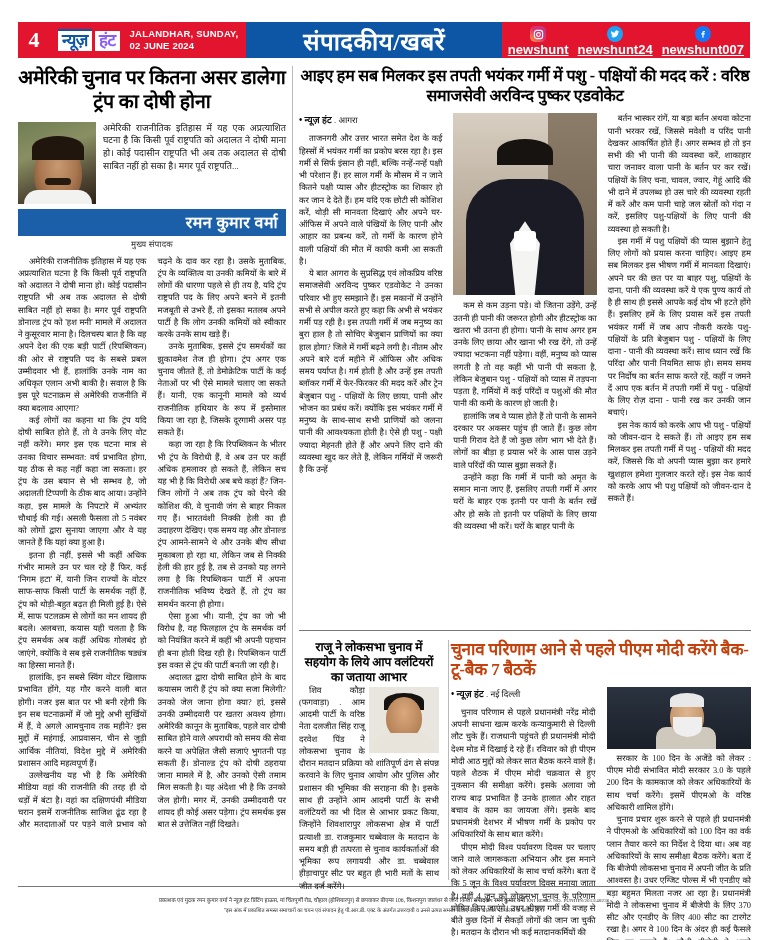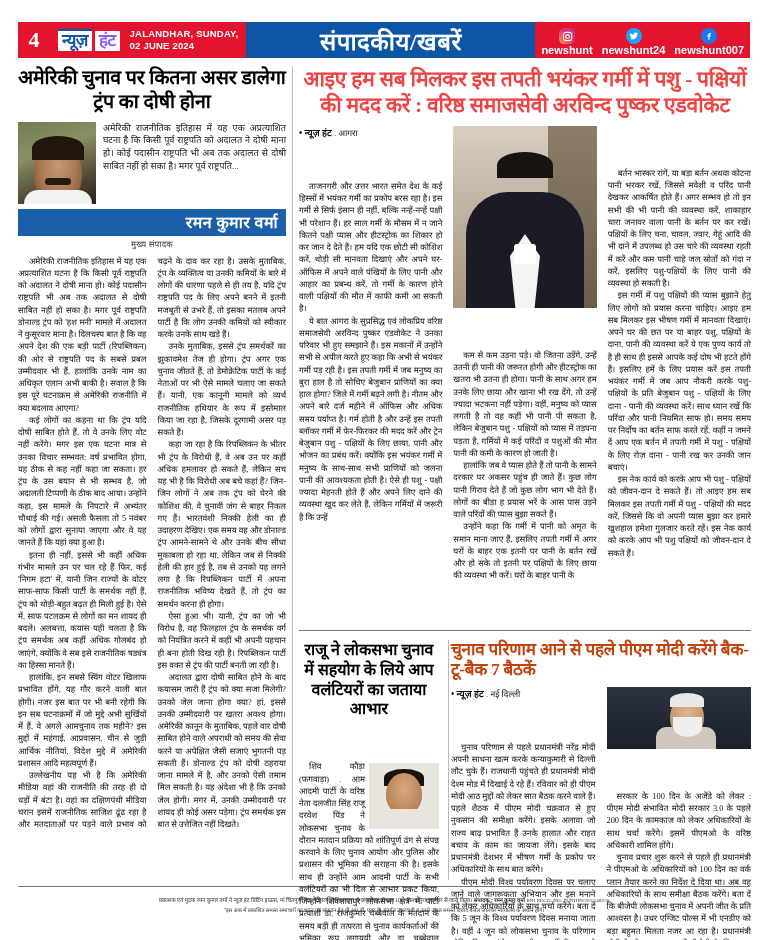--- a/index.html
+++ b/index.html
@@ -56,21 +56,21 @@
     background:#e3142d;display:flex;align-items:flex-end;
     padding:0 6px 2px 6px;gap:9px;
   }
   .soc{display:flex;flex-direction:column;align-items:center;line-height:1;}
   .soc-ico{width:16px;height:16px;border-radius:4px;display:block;margin-bottom:1px;
            display:flex;align-items:center;justify-content:center;}
   .soc-ico.ig{background:linear-gradient(45deg,#f9a03c,#e1306c,#c13584);border-radius:5px;}
   .soc-ico.tw{background:#1da1f2;border-radius:50%;}
   .soc-ico.fb{background:#1877f2;border-radius:50%;}
   .soc-ico svg{display:block;}
-  .soc-lbl{color:#fff;font-family:"Liberation Sans",sans-serif;font-size:11px;font-weight:bold;}
+  .soc-lbl{color:#fff;font-family:"Liberation Sans",sans-serif;font-size:13px;font-weight:bold;text-decoration:underline;}
 
   
   .vrule{position:absolute;background:#b9b9b9;width:1px;}
   .hrule-thick{position:absolute;background:#777;height:1px;}
 
   
   .ed-col{position:absolute;left:18px;top:66px;width:268px;}
   .ed-head{
     text-align:center;font-weight:bold;font-size:19.5px;line-height:1.22;
     letter-spacing:-.1px;color:#000;
@@ -110,32 +110,32 @@
   .ed-body p{margin:0 0 0 0;text-indent:11px;}
   .ed-body p:first-child{text-indent:11px;}
 
   
   .main-area{position:absolute;left:299px;top:66px;width:452px;}
   .appeal{
     font-size:10.4px;font-style:italic;color:#111;line-height:1.25;margin-bottom:3px;
   }
   .appeal b{color:#d6122a;font-style:italic;font-weight:bold;}
   .main-head{
-    text-align:center;font-weight:bold;font-size:21px;line-height:1.26;
-    letter-spacing:-.2px;color:#ef4444;
+    text-align:center;font-weight:bold;font-size:16px;line-height:1.26;
+    letter-spacing:-.2px;color:#000000;
   }
   .lead-grid{
     display:grid;grid-template-columns:1fr 1fr 1fr;gap:0 11px;margin-top:7px;
   }
   .dateline{
     font-size:9.3px;font-weight:bold;margin-bottom:7px;
   }
   .dateline .dot{color:#000;}
   .dateline .city{font-weight:normal;font-size:8.6px;}
-  .col-txt{font-size:8.35px;line-height:1.47;text-align:justify;color:#121212;margin-top:42px;}
+  .col-txt{font-size:8.35px;line-height:1.47;text-align:justify;color:#121212;}
   .col-txt p{margin:0;text-indent:10px;}
   .adv-photo{
     width:100%;height:182px;margin-bottom:5px;position:relative;overflow:hidden;
     background:linear-gradient(180deg,#d8cfc2 0%,#c2b6a6 40%,#a89781 100%);
   }
   .adv-photo .suit{
     position:absolute;left:50%;transform:translateX(-50%);bottom:0;
     width:118px;height:116px;background:#1a1b25;
     border-radius:42px 42px 0 0;
   }
@@ -178,21 +178,21 @@
   }
   .modi-photo .m-hair{position:absolute;left:44%;top:6px;width:34px;height:14px;
     border-radius:50% 50% 0 0;background:#e8e8e8;}
   .modi-photo .m-beard{position:absolute;left:46%;top:30px;width:29px;height:20px;
     border-radius:0 0 50% 50%;background:#efefef;}
   .modi-photo .m-vest{position:absolute;left:34%;bottom:0;width:60px;height:22px;
     background:#cfc9bd;border-radius:10px 10px 0 0;}
 
   
   .raju-head{
-    font-weight:bold;font-size:16px;line-height:1.24;text-align:center;color:#000;
+    font-weight:bold;font-size:12px;line-height:1.24;text-align:center;color:#000;
   }
   .raju-photo{
     float:right;width:70px;height:66px;margin:2px 0 2px 4px;
     position:relative;overflow:hidden;background:#e9e6df;
   }
   .raju-photo .r-face{position:absolute;left:17px;top:10px;width:36px;height:42px;
     border-radius:50% 50% 46% 46%;background:radial-gradient(ellipse at 50% 38%,#d9a87c,#a8754a);}
   .raju-photo .r-hair{position:absolute;left:15px;top:6px;width:40px;height:17px;
     border-radius:50% 50% 0 0;background:#171310;}
   .raju-photo .r-kurta{position:absolute;left:4px;bottom:0;width:62px;height:20px;

